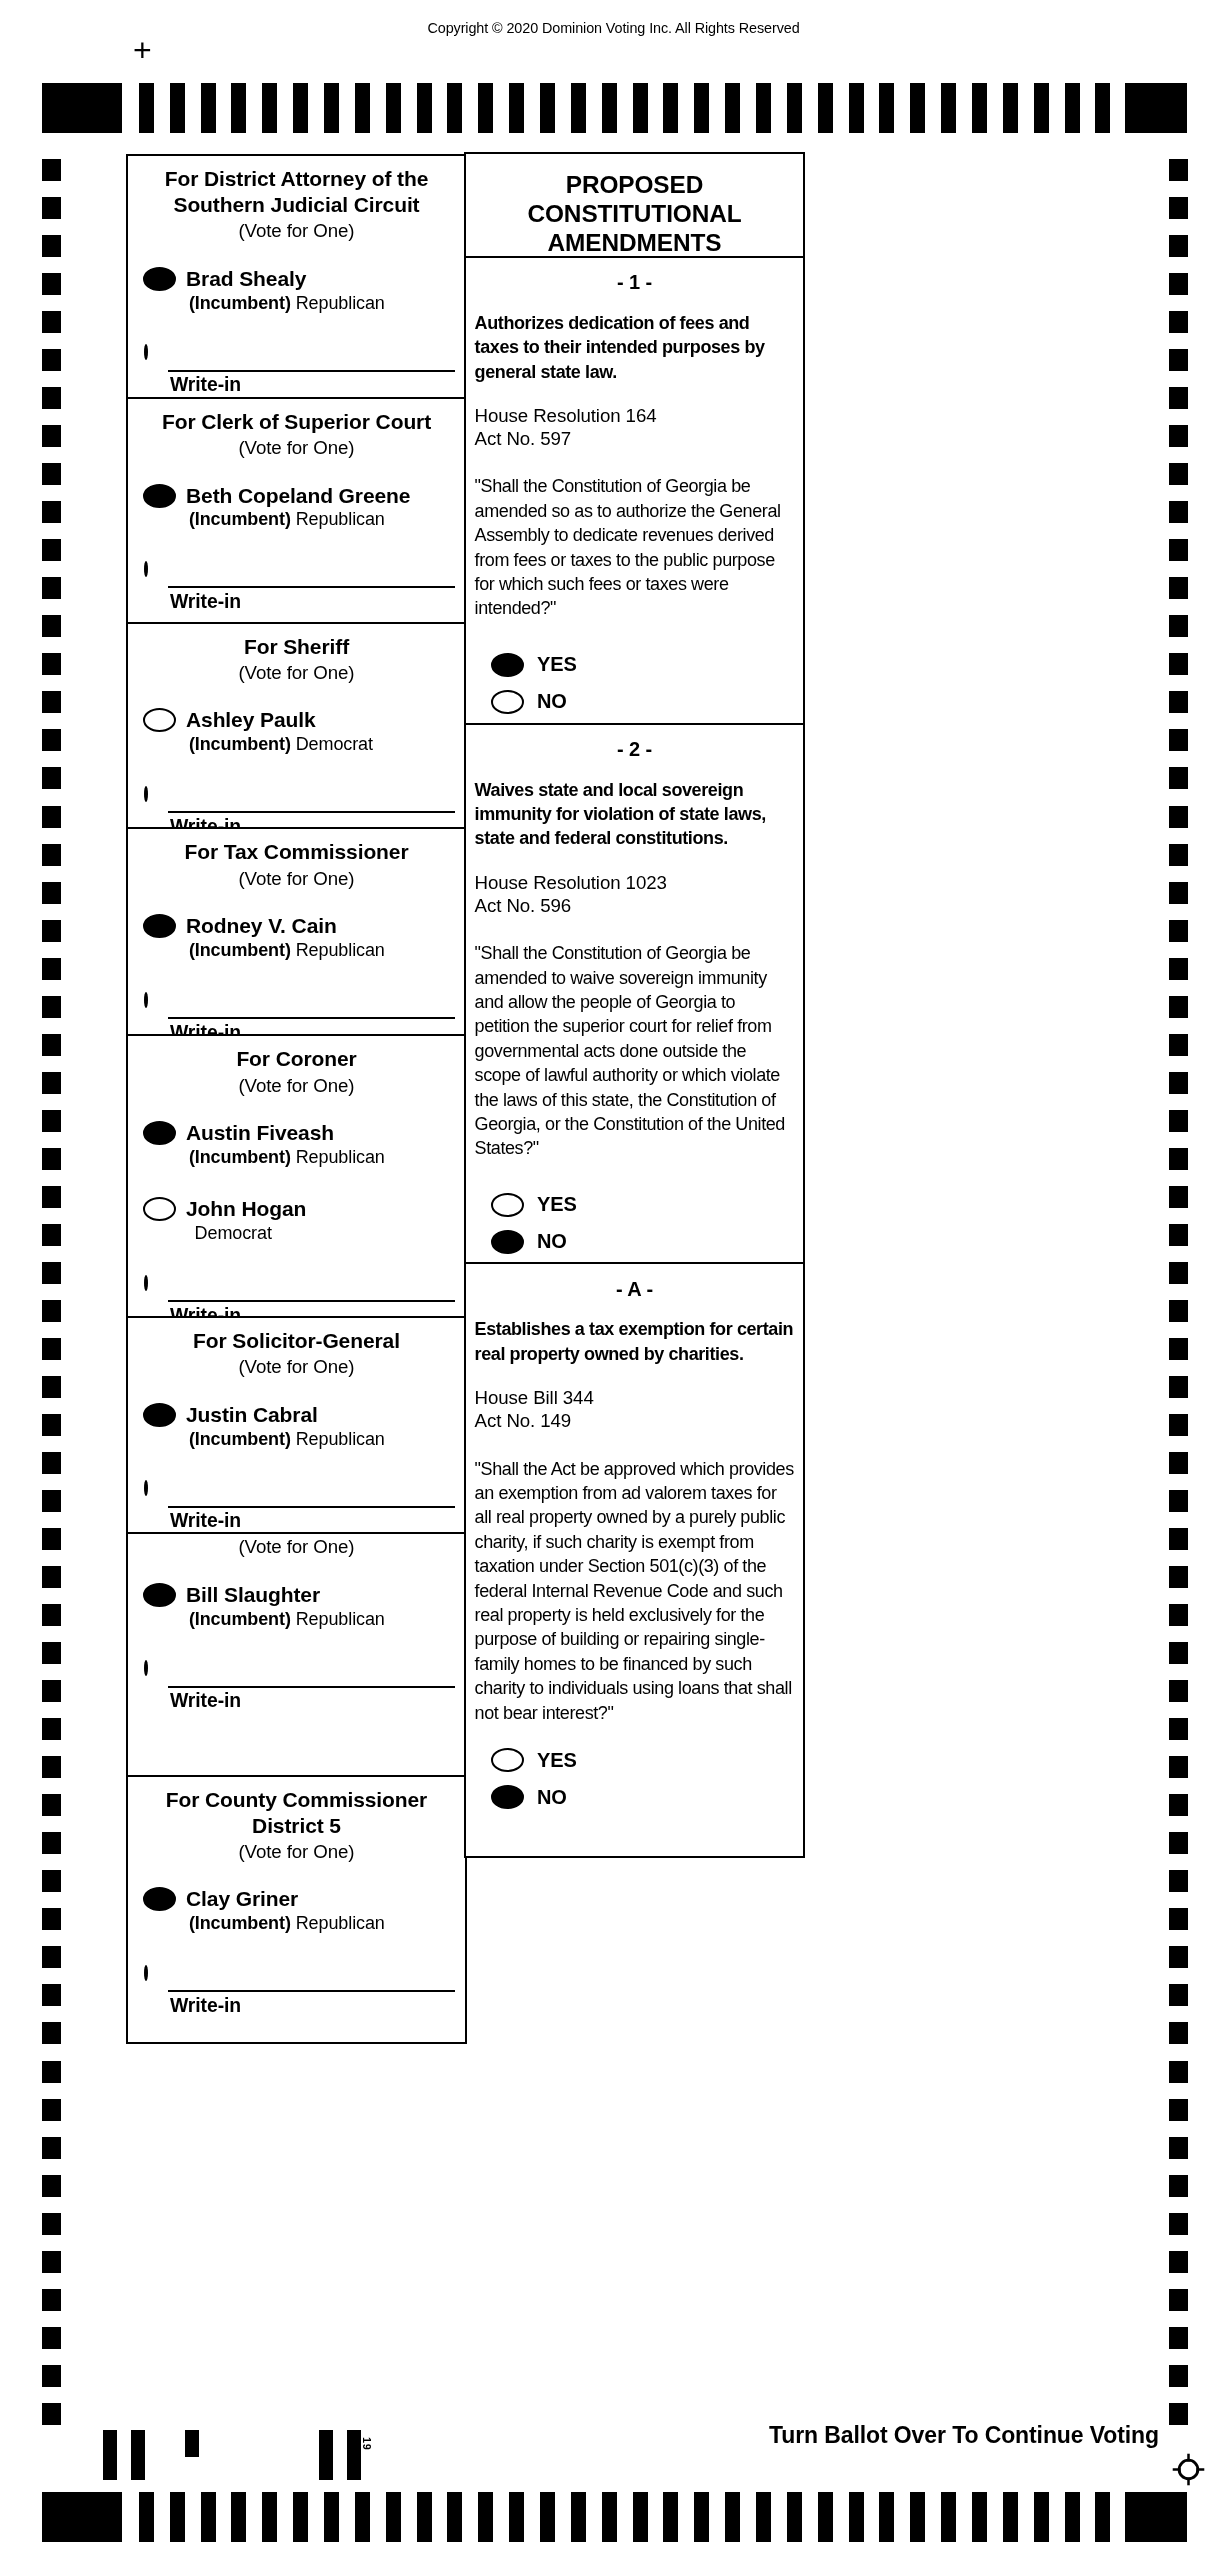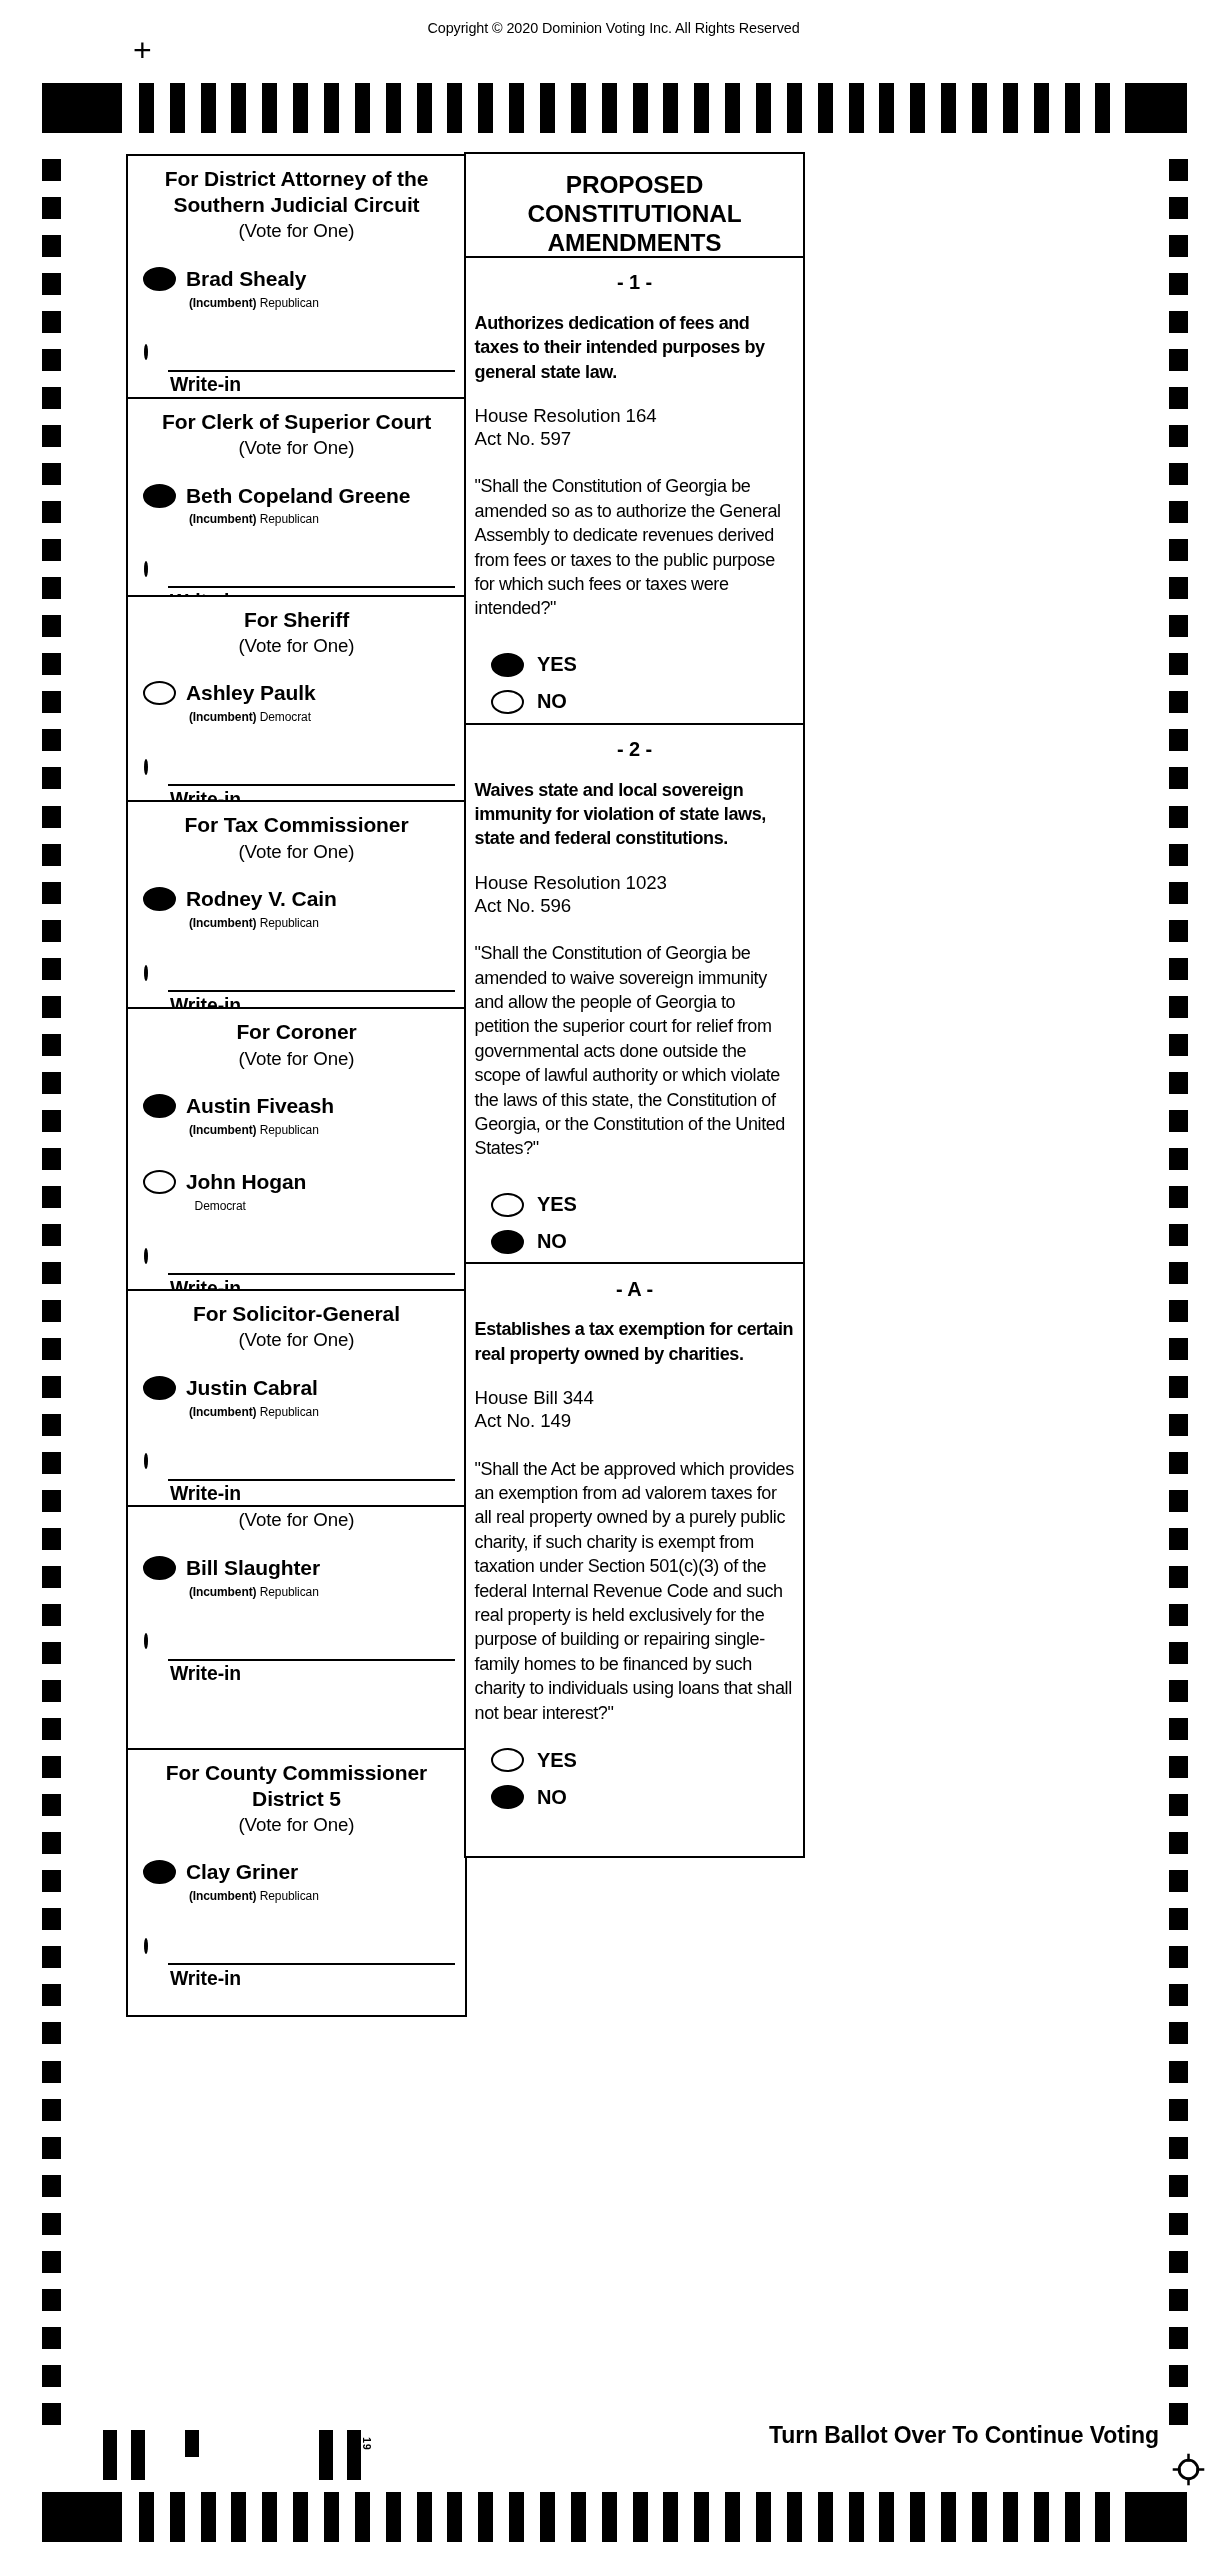--- a/index.html
+++ b/index.html
@@ -18,21 +18,21 @@
   .box + .box{margin-top:-2.2px;}
   
   .contest-title{font-weight:700;font-size:21px;line-height:26px;text-align:center;padding:10px 5.7px 0;}
   .vote-for{font-size:18.7px;line-height:23px;text-align:center;margin-top:1.4px;}
   .cand-row{display:flex;align-items:flex-start;padding-left:15px;margin-top:24.4px;}
   .cand-row + .cand-row{margin-top:29px;}
   .bubble{flex:none;width:29px;height:20px;border:2.2px solid #000;border-radius:50%;background:#fff;}
   .bubble.filled{background:#000;}
   .cand-text{margin-left:10px;}
   .cand-name{font-weight:700;font-size:21px;line-height:23px;}
-  .cand-party{font-size:12px;line-height:21.5px;margin-top:2.9px;margin-left:2.9px;}
+  .cand-party{font-size:18px;line-height:21.5px;margin-top:2.9px;margin-left:2.9px;}
   .cand-party .qual{font-weight:700;}
   .writein-row{padding-left:16px;margin-top:32px;}
   .writein-line{margin:11.5px 10px 0 40px;border-top:2.2px solid #000;height:0;}
   .writein-label{font-weight:700;font-size:19.4px;line-height:23px;margin-left:42px;margin-top:1.4px;}
   
   .m-header{font-weight:700;font-size:24.4px;line-height:29px;text-align:center;padding:16px 7.2px 0;}
   .m-number{font-weight:700;font-size:20px;line-height:21.5px;text-align:center;margin-top:14.4px;}
   .m-summary{font-weight:700;font-size:18px;line-height:24.4px;letter-spacing:-0.4px;padding:0 8.6px;margin-top:17px;}
   .m-auth{font-size:18.7px;line-height:23px;padding:0 8.6px;margin-top:20px;}
   .m-question{font-size:18px;line-height:24.4px;letter-spacing:-0.4px;padding:0 8.6px;margin-top:24.4px;}
@@ -274,21 +274,21 @@
           <span class="cand-party" style="display:block;"><span class="qual">(Incumbent)</span> <span>Republican</span></span>
         </span>
       </div>
       <div class="writein-row">
         <span class="bubble"></span>
       </div>
       <div class="writein-line"></div>
       <div class="writein-label">Write-in</div>
     </div>
 
-    <div class="box" style="height:200px;">
+    <div class="box" style="height:227px;">
       <div class="contest-title">For Clerk of Superior Court</div>
       <div class="vote-for">(Vote for One)</div>
       <div class="cand-row">
         <span class="bubble filled"></span>
         <span class="cand-text">
           <span class="cand-name" style="display:block;">Beth Copeland Greene</span>
           <span class="cand-party" style="display:block;"><span class="qual">(Incumbent)</span> <span>Republican</span></span>
         </span>
       </div>
       <div class="writein-row">

